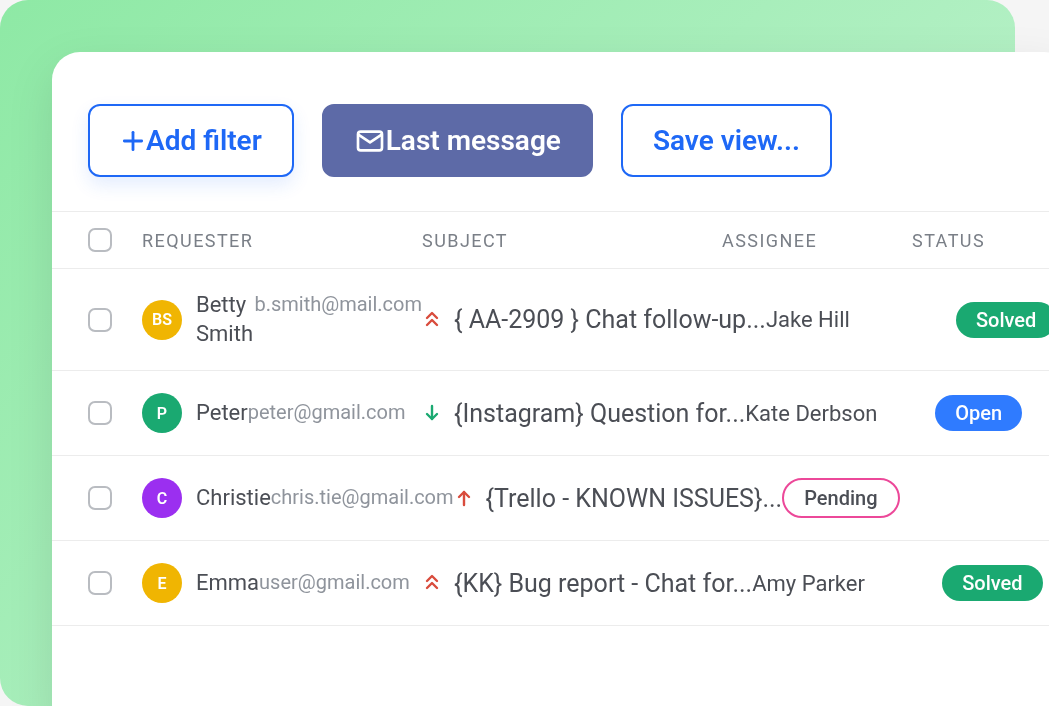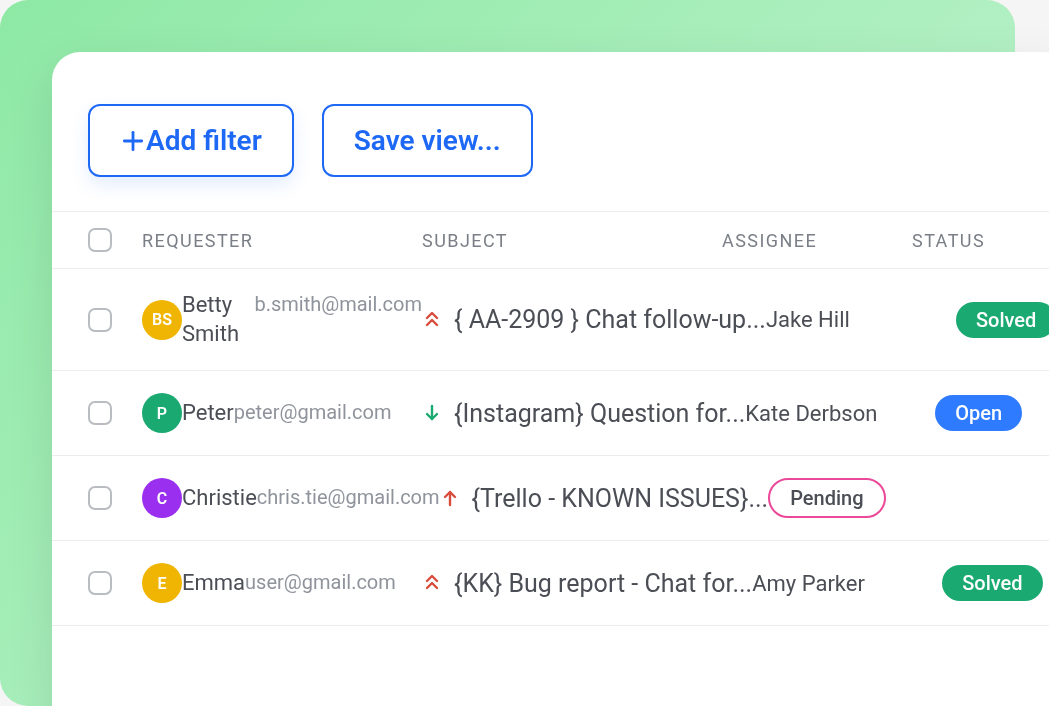--- a/index.html
+++ b/index.html
@@ -93,20 +93,21 @@
   .rows { }
   .row {
     display: flex;
     align-items: center;
     padding: 22px 36px;
     border-bottom: 1px solid #ececec;
   }
   .requester {
     display: flex;
     align-items: center;
+    gap: 14px;
   }
   .avatar {
     width: 40px; height: 40px;
     border-radius: 50%;
     display: flex;
     align-items: center;
     justify-content: center;
     color: #fff;
     font-weight: 600;
     font-size: 16px;
@@ -151,20 +152,29 @@
     <div class="btn btn-outline-blue">
       <span>
         <svg width="26" height="26" viewBox="0 0 24 24" fill="none" stroke="#1e68f6" stroke-width="2.6" stroke-linecap="round">
             <line x1="12" y1="4" x2="12" y2="20"></line>
             <line x1="4" y1="12" x2="20" y2="12"></line>
           </svg>
       </span>
       <span>Add filter</span>
     </div>
 
+    <div class="btn btn-solid-purple">
+      <span>
+        <svg width="32" height="32" viewBox="0 0 24 24" fill="none" stroke="#fff" stroke-width="2" stroke-linejoin="round">
+            <rect x="3" y="5" width="18" height="14" rx="2"></rect>
+            <path d="M3 7l9 6 9-6"></path>
+          </svg>
+      </span>
+      <span>Last message</span>
+    </div>
 
     <div class="btn btn-outline-blue2">
       <span>Save view...</span>
     </div>
   </div>
 
   <div class="header-row">
     <div class="col-check">
       <div class="checkbox"></div>
     </div>

